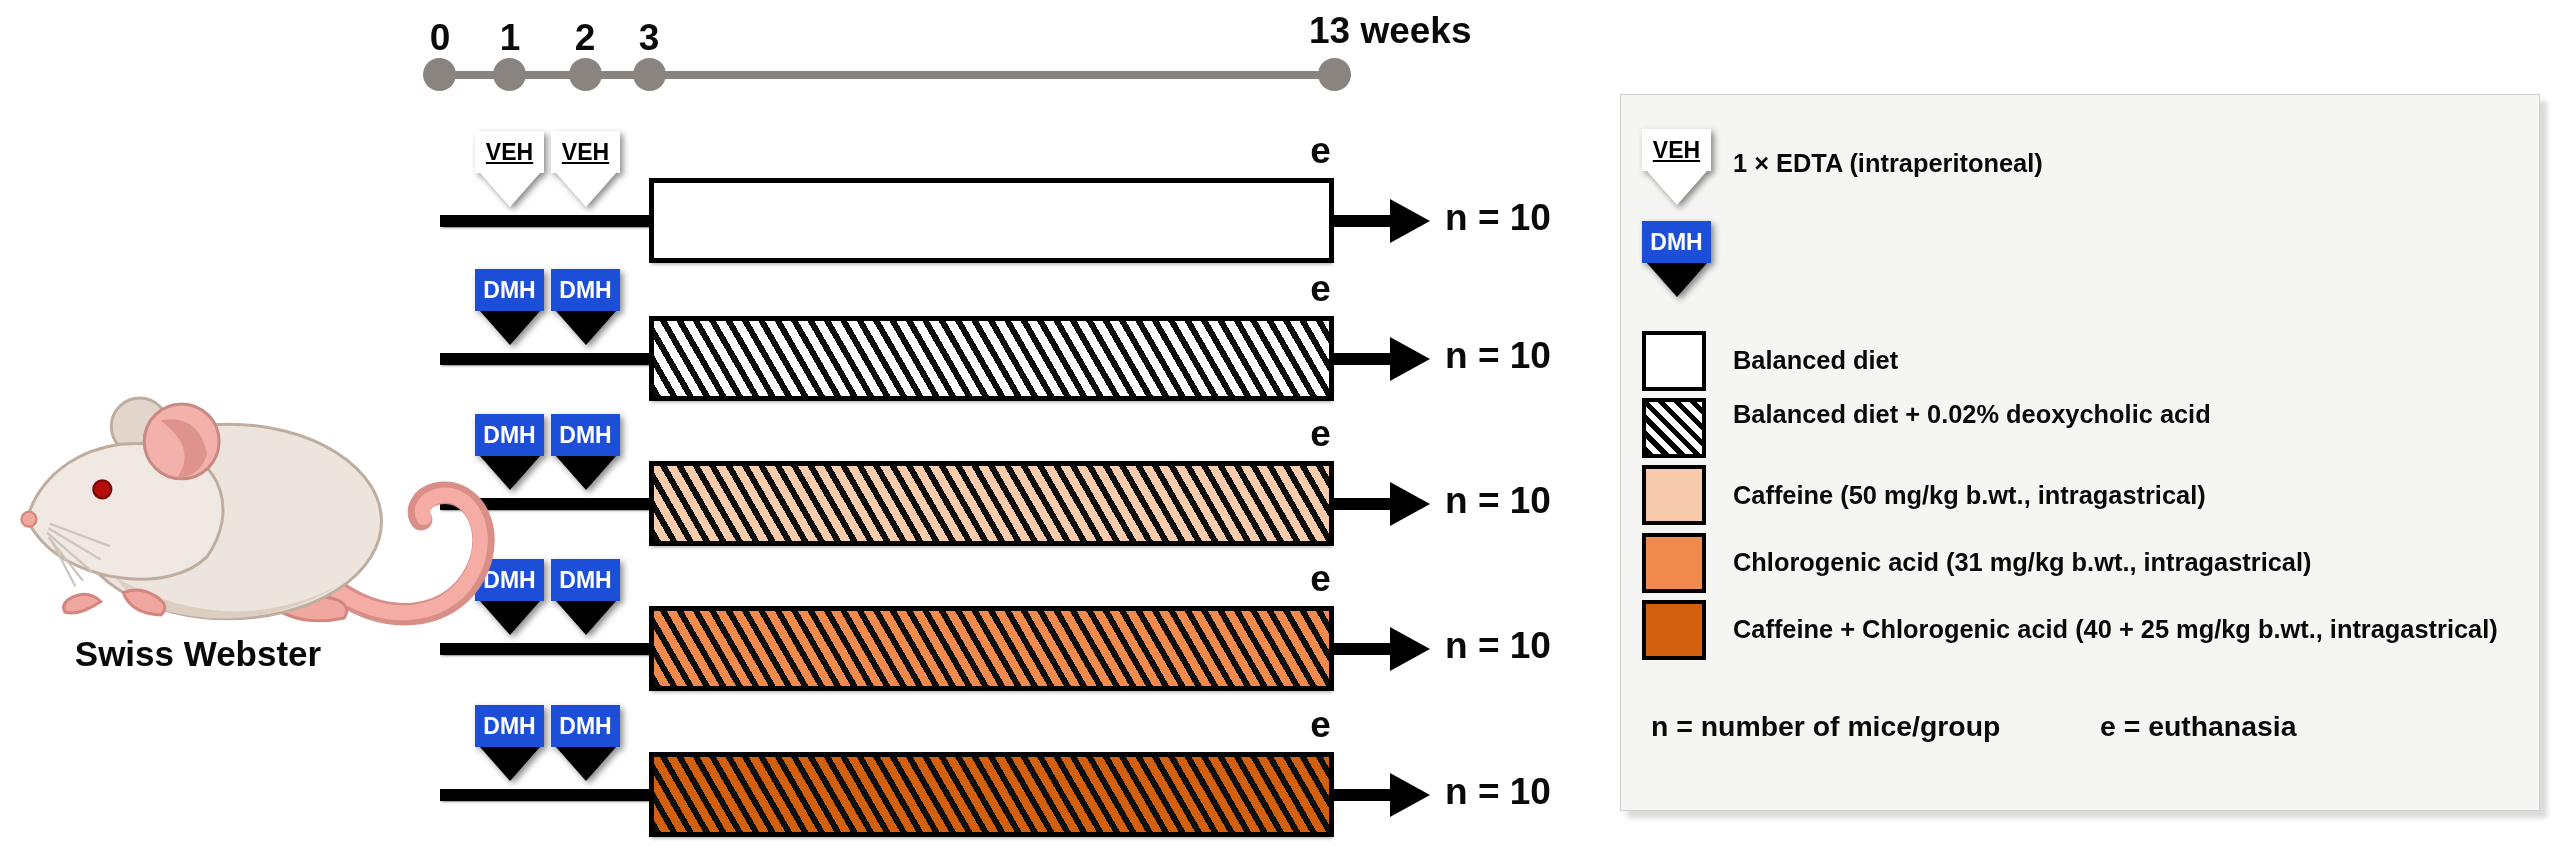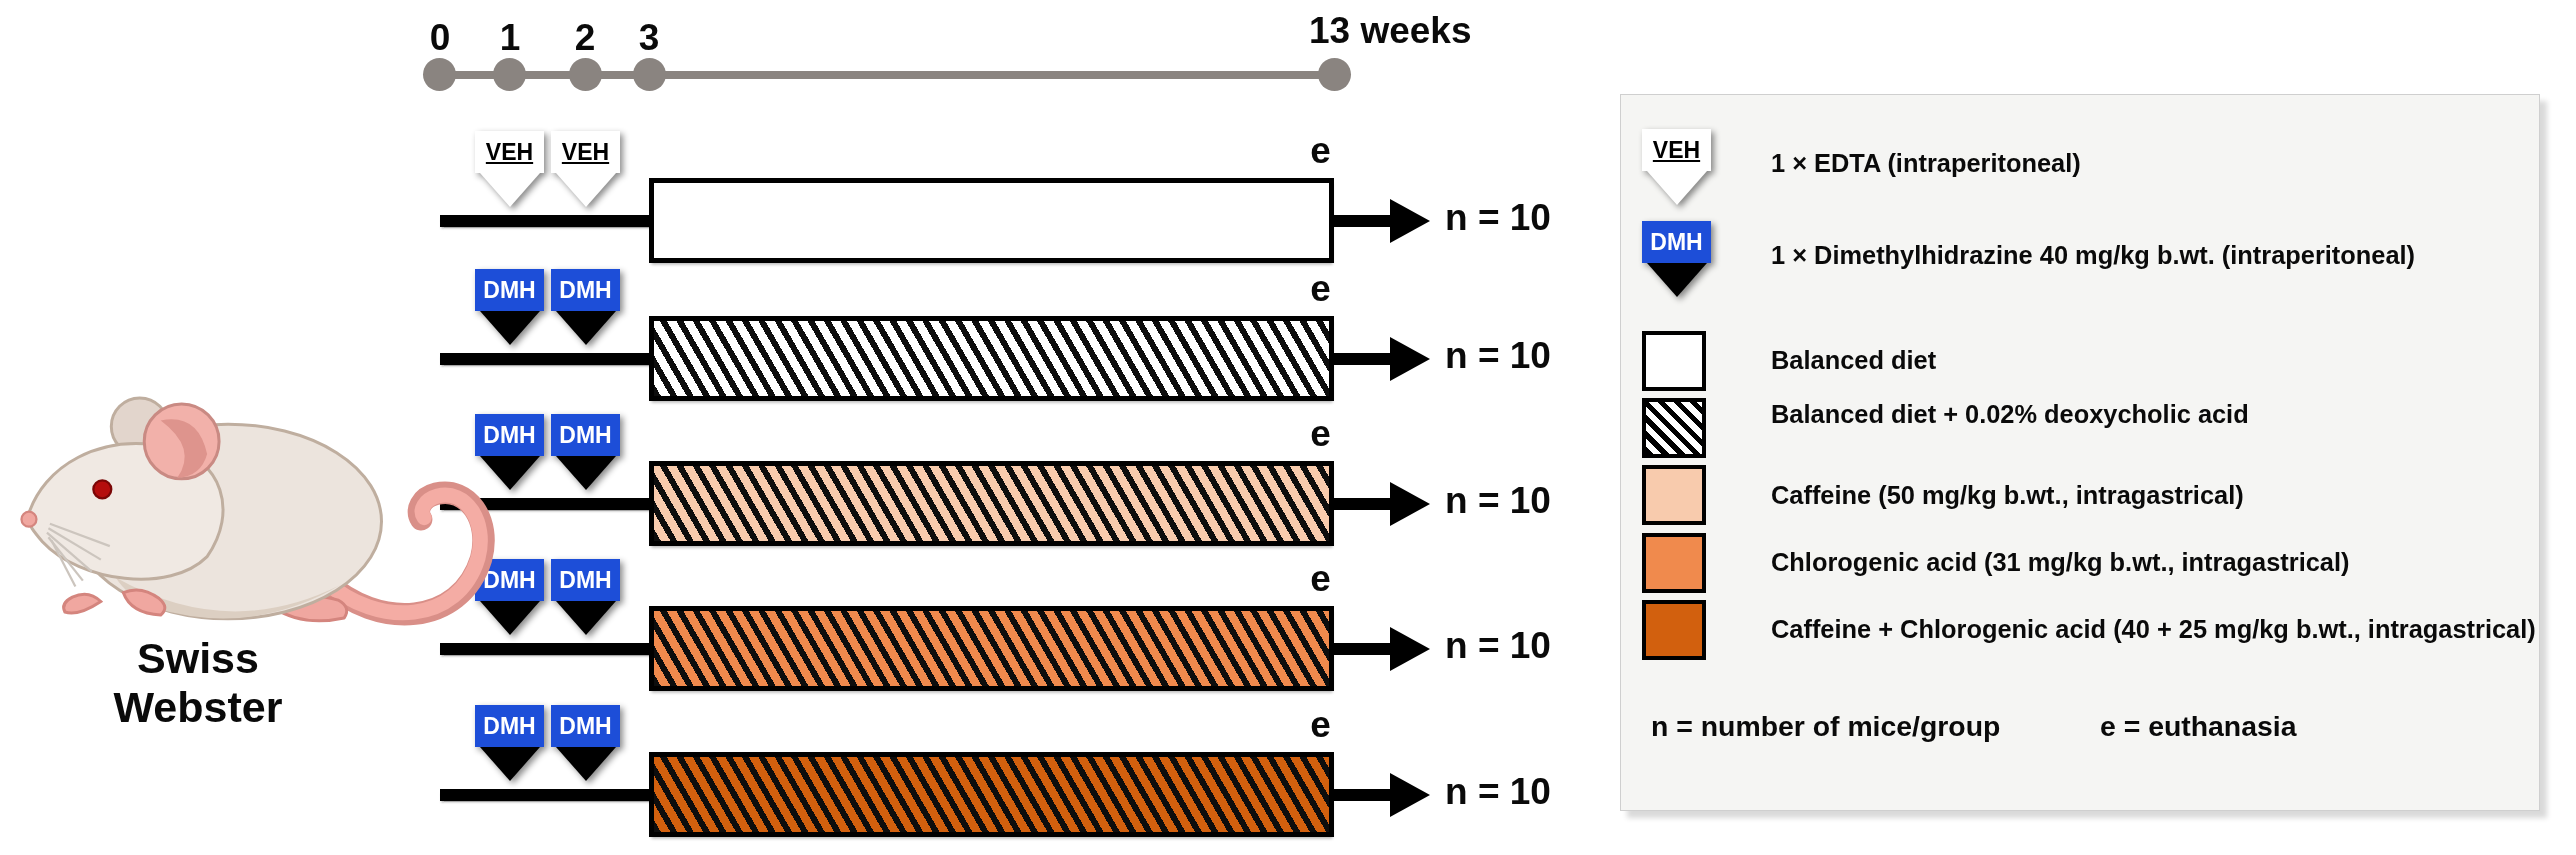--- a/index.html
+++ b/index.html
@@ -37,31 +37,31 @@
   .pin.dmh .pin-tri { border-top:34px solid #000; }
   .pin.veh .pin-box { background:#fff; color:#000;text-decoration:underline; }
   .pin.veh .pin-tri { border-top:34px solid #fff; }
   .pin1 { left:475px; } .pin2 { left:551px; }
   
   #legend { position:absolute; left:1620px; top:94px; width:920px; height:717px;
             background:var(--legend-bg); border:1.5px solid #cfcfcf; box-sizing:border-box;
             box-shadow:6.7px 6.7px 5.2px rgba(0,0,0,.15); }
   .lg-icon { position:absolute; left:21px; }
   .lg-text { position:absolute; left:112px; height:33px; display:flex; align-items:center;
-             font-size:25.4px; white-space:nowrap;margin-left:38px; }
+             font-size:25.4px; white-space:nowrap; }
   .lg-pin { width:69px; filter:drop-shadow(3px 3.7px 3px rgba(0,0,0,.45)); }
   .swatch { width:64px; height:60px; border:4.5px solid #000; box-sizing:border-box; }
   .sw-white { background:#fff; }
   .sw-hatch { background:repeating-linear-gradient(45deg,#000 0 5.2px,#fff 5.2px 11.2px); }
   .sw-caffeine { background:var(--caffeine); }
   .sw-chlorogenic { background:var(--chlorogenic); }
   .sw-combo { background:var(--combo); }
   .lg-note { position:absolute; font-size:28.4px; white-space:nowrap; }
   
-  #subject-label { position:absolute; left:52px; top:634px; width:292px; text-align:center; font-size:43px; }
+  #subject-label { position:absolute; left:52px; top:634px; width:292px; text-align:center; font-size:35px; }
 </style>
 </head>
 <body>
 
 <div id="canvas">
 
   <div>
     <div class="tl-line"></div>
     <div class="tl-dot" style="left:423px"></div>
     <div class="tl-dot" style="left:493px"></div>
@@ -203,21 +203,20 @@
       </div>
     </div>
     <div class="lg-text" style="top:52px">1 × EDTA (intraperitoneal)</div>
 
     <div class="lg-icon" style="top:126px">
       <div class="pin dmh lg-pin" style="position:static">
         <div class="pin-box">DMH</div>
         <div class="pin-tri"></div>
       </div>
     </div>
-    <div class="lg-text" style="top:144px">1 × Dimethylhidrazine 40 mg/kg b.wt. (intraperitoneal)</div>
 
     <div class="lg-icon swatch sw-white" style="top:236px"></div>
     <div class="lg-text" style="top:249px">Balanced diet</div>
 
     <div class="lg-icon swatch sw-hatch" style="top:303px"></div>
     <div class="lg-text" style="top:303px">Balanced diet + 0.02% deoxycholic acid</div>
 
     <div class="lg-icon swatch sw-caffeine" style="top:370px"></div>
     <div class="lg-text" style="top:384px">Caffeine (50 mg/kg b.wt., intragastrical)</div>
 

